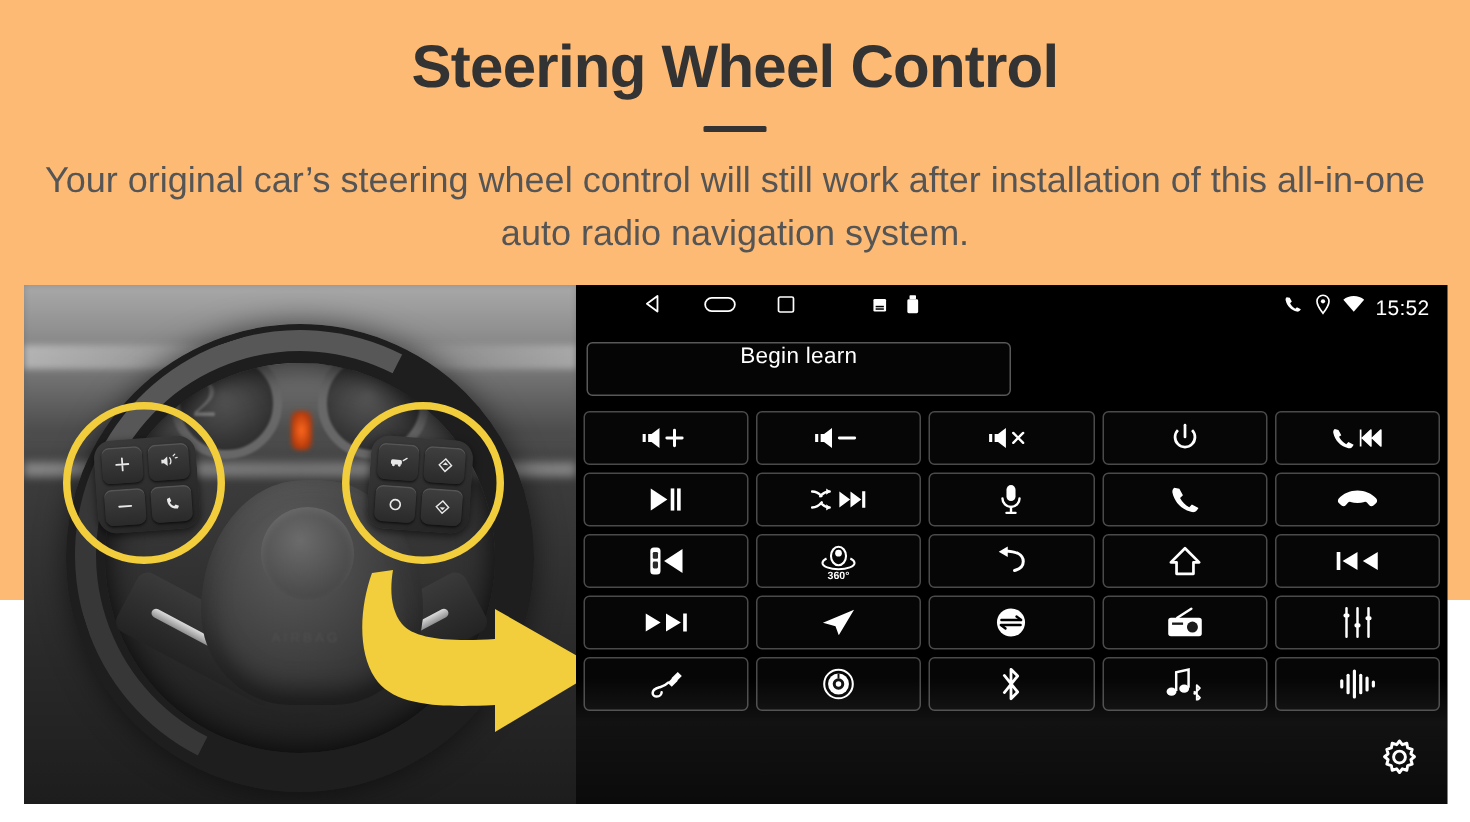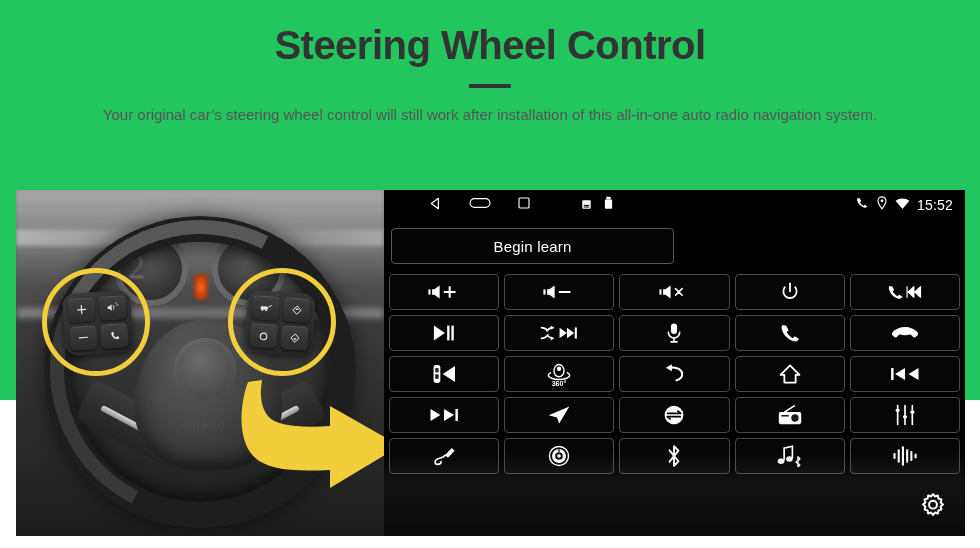--- a/index.html
+++ b/index.html
@@ -2,35 +2,35 @@
 <html><head>
 <meta charset="utf-8">
 <style>
   * { box-sizing: border-box; margin: 0; padding: 0; }
   html, body {
     width: 980px; height: 548px;
     background: #ffffff;
     font-family: "Liberation Sans", sans-serif;
     overflow: hidden;
   }
-  .page { position: relative; width: 980px; height: 400px; background:#22c55e; }
+  .page { position: relative; width: 980px; height: 400px; background:#fdba74; }
 
   
   .header { width: 100%; padding-top: 22px; text-align: center; }
   .page-title {
     font-size: 40px; font-weight: bold; color: #333333;
     letter-spacing: -0.5px; line-height: 1.15;
   }
   .title-rule {
     width: 42px; height: 4px; background: #333333;
     margin: 16px auto 0 auto; border-radius: 1px;
   }
   .subtitle {
     margin: 16px auto 0 auto; width: 920px;
-    font-size: 15px; color: #555555; line-height: 1.45;
+    font-size: 24px; color: #555555; line-height: 1.45;
     text-align: center; font-weight: 400;
   }
 
   
   .media { position: absolute; left: 16px; top: 190px; width: 949px; height: 346px; display: flex; }
 
   
   .photo {
     position: relative; width: 368px; height: 346px; overflow: hidden;
     background: linear-gradient(180deg,#8e8e8e 0%, #6d6d6d 14%, #3b3b3b 38%, #2a2a2a 70%, #1d1d1d 100%);
@@ -151,21 +151,21 @@
     display: flex; align-items: center; color: #fff;
   }
   .sb-left { display:flex; align-items:center; gap: 26px; margin-left: 44px; }
   .sb-right { display:flex; align-items:center; gap: 7px; margin-left:auto; margin-right: 12px; }
   .sb-time { font-size: 14px; color:#fff; letter-spacing: .2px; text-align: center; }
   .sb-ic { display:block; }
 
   .begin-learn {
     position: absolute; left: 7px; top: 38px; width: 283px; height: 36px;
     border: 1px solid #585858; border-radius: 4px; background: #050505;
-    color: #ffffff; font-size: 15px; display:flex; align-items:center; justify-content:center;
+    color: #ffffff; font-size: 15px; display:flex; align-items:flex-start; justify-content:center;
     letter-spacing: .2px;
   }
 
   .grid {
     position: absolute; left: 5px; top: 84px; width: 571px;
     display: grid; grid-template-columns: repeat(5, 1fr);
     gap: 5px 5px;
   }
   .gbtn {
     height: 36px; border: 1px solid #4a4a4a; border-radius: 4px;

